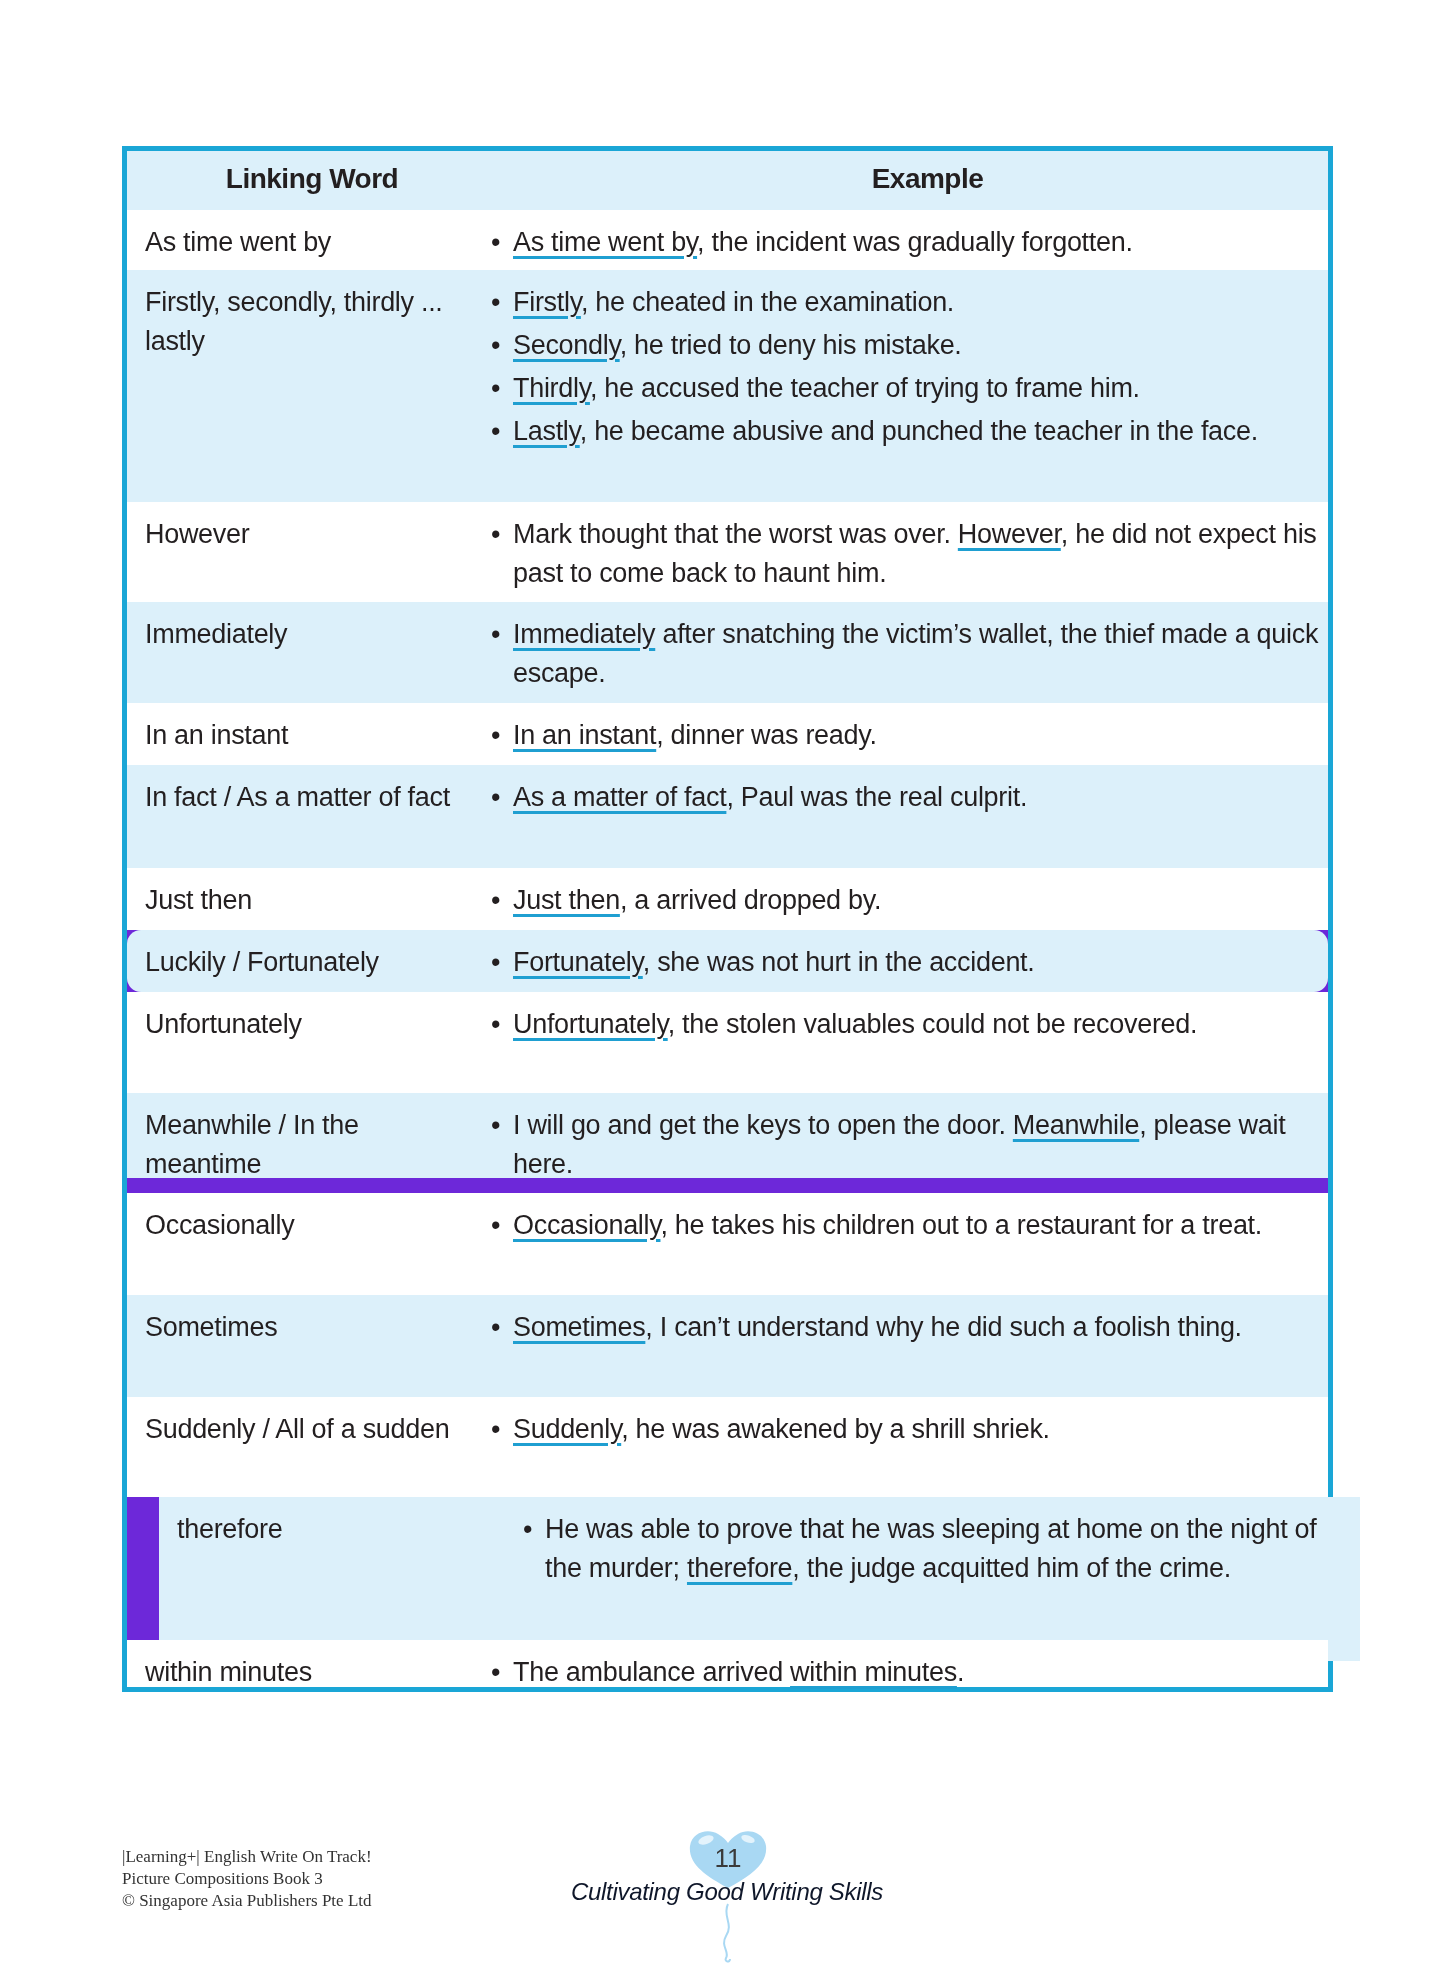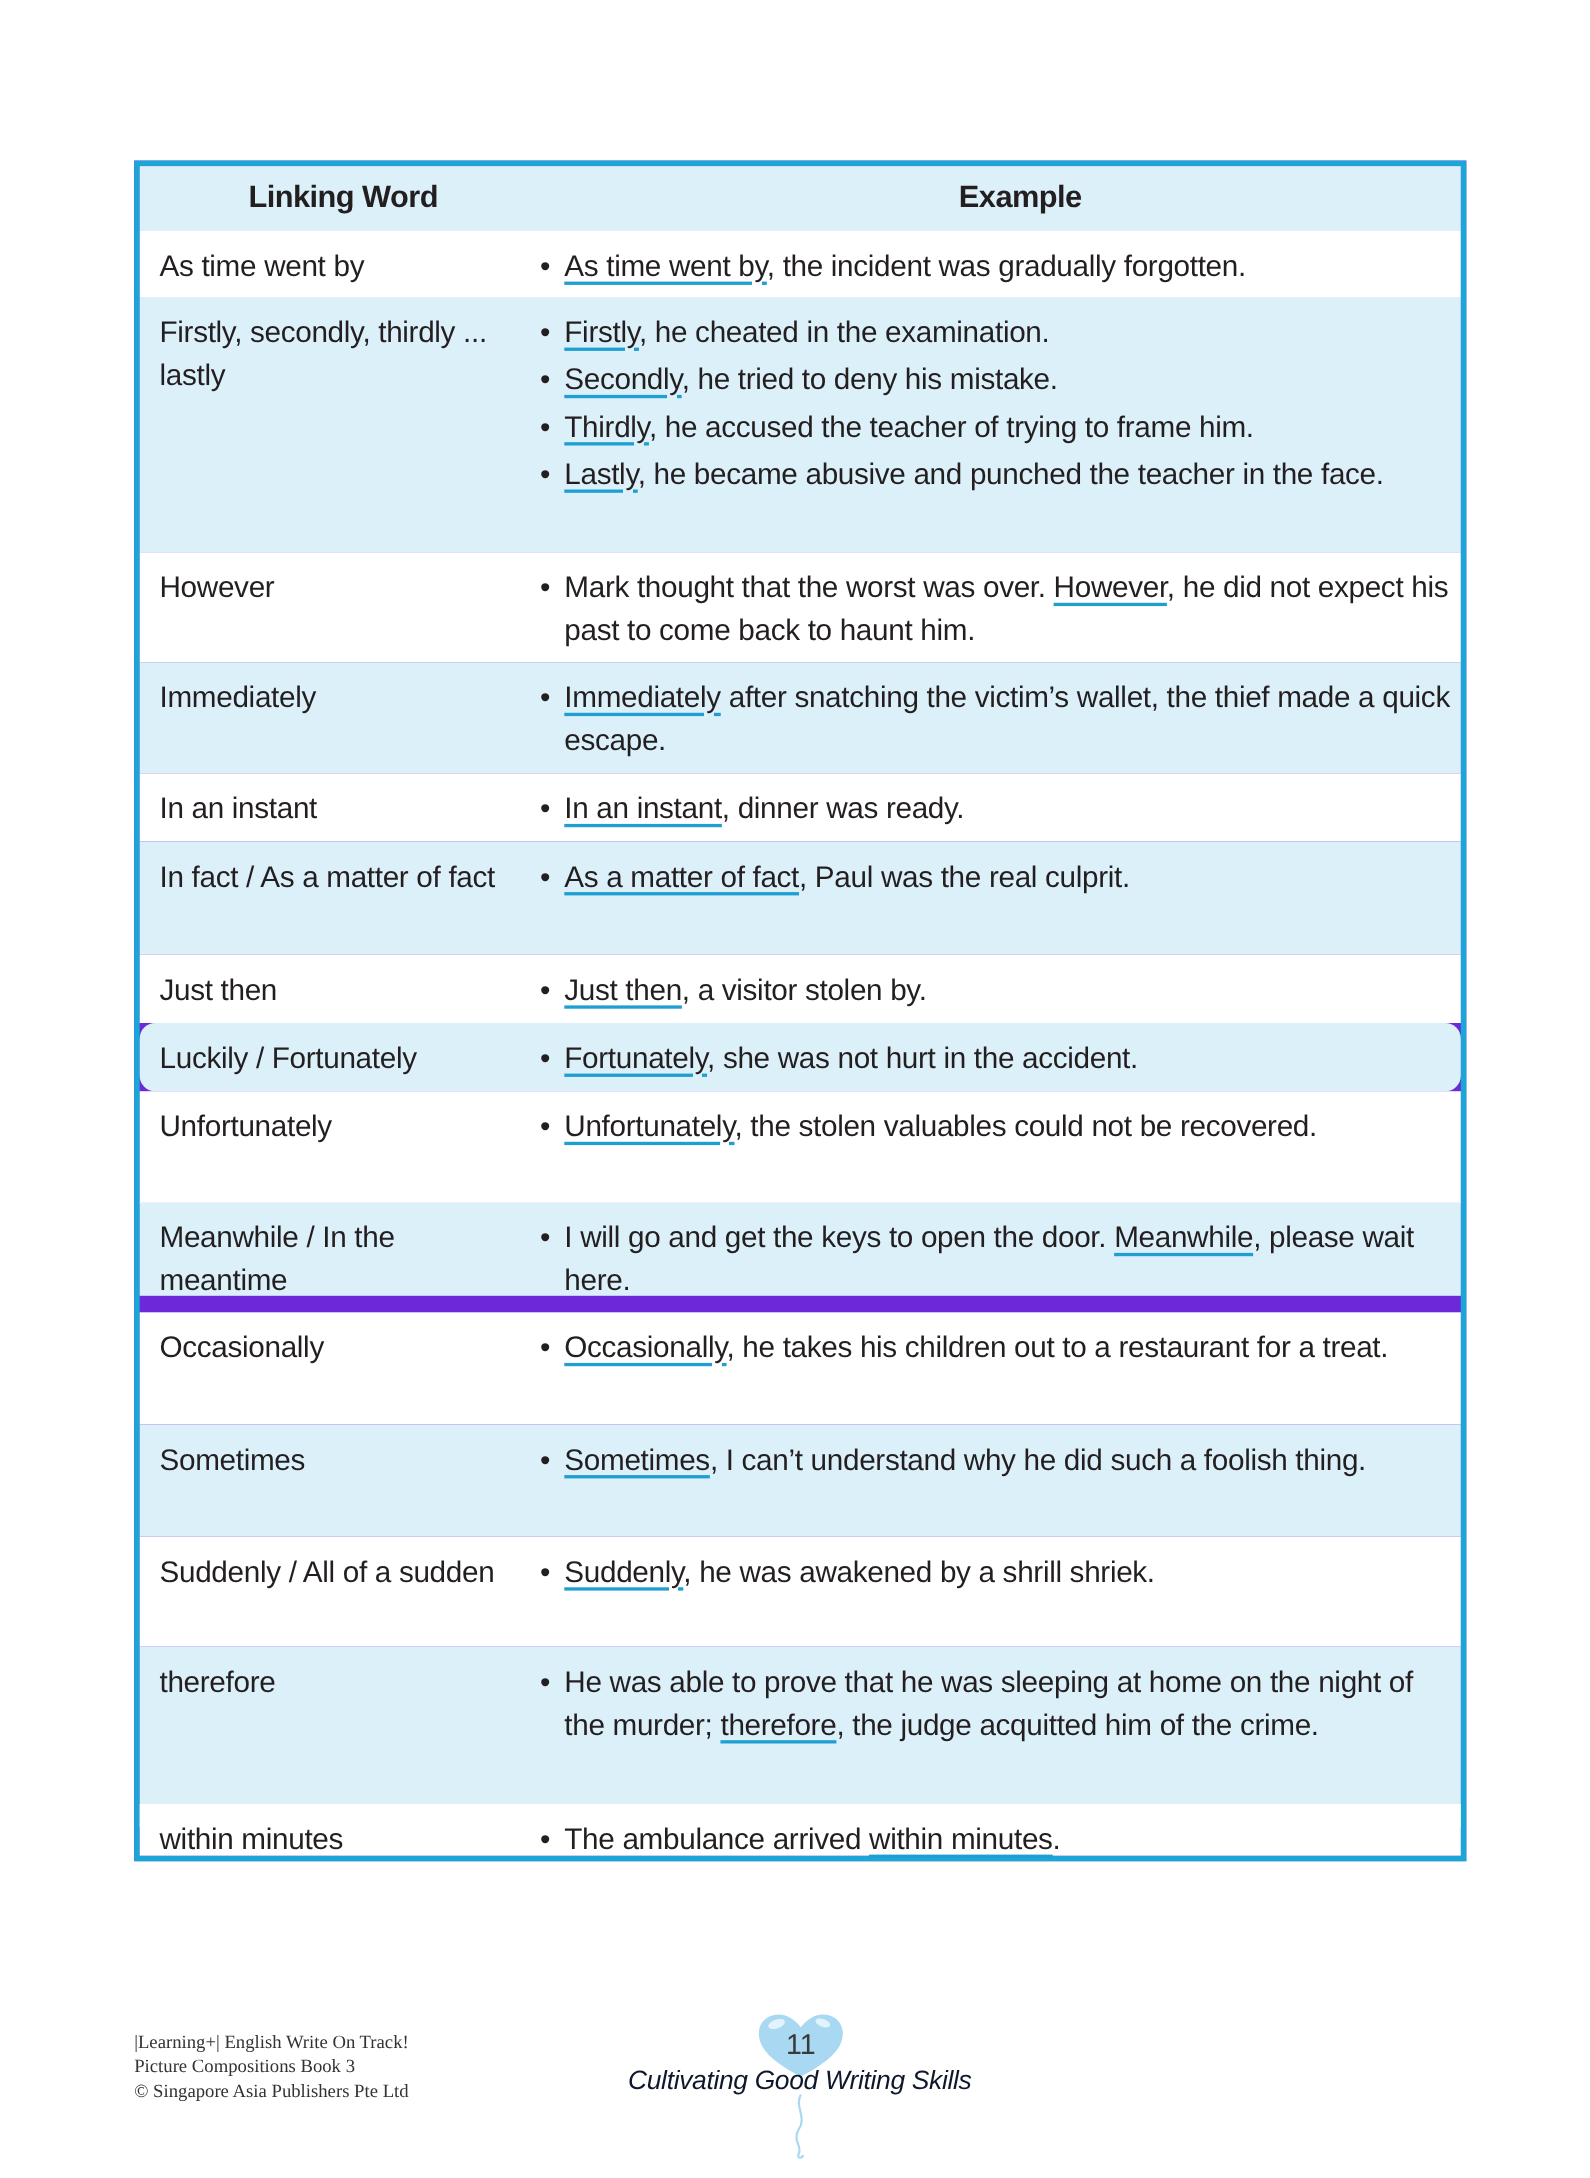--- a/index.html
+++ b/index.html
@@ -69,21 +69,21 @@
       </div>
       <div class="row blue" style="top: 614px; height: 103px;">
         <div class="word">In fact / As a matter of fact</div>
         <div class="ex">
           <div class="item"><span class="bullet">•</span><span></span><span class="ul">As a matter of fact</span><span>, Paul was the real culprit.</span></div>
         </div>
       </div>
       <div class="row white" style="top: 717px; height: 62px;">
         <div class="word">Just then</div>
         <div class="ex">
-          <div class="item"><span class="bullet">•</span><span></span><span class="ul">Just then</span><span>, a visitor stolen by.</span></div>
+          <div class="item"><span class="bullet">•</span><span></span><span class="ul">Just then</span><span>, a arrived dropped by.</span></div>
         </div>
       </div>
       <div class="row blue" style="top: 779px; height: 62px; border-radius: 14px;">
         <div class="word">Luckily / Fortunately</div>
         <div class="ex">
           <div class="item"><span class="bullet">•</span><span></span><span class="ul">Fortunately</span><span>, she was not hurt in the accident.</span></div>
         </div>
       </div>
       <div class="row white" style="top: 841px; height: 102px;">
         <div class="word">Unfortunately</div>
@@ -108,21 +108,21 @@
         <div class="ex">
           <div class="item"><span class="bullet">•</span><span></span><span class="ul">Sometimes</span><span>, I can’t understand why he did such a foolish thing.</span></div>
         </div>
       </div>
       <div class="row white" style="top: 1246px; height: 100px;">
         <div class="word">Suddenly / All of a sudden</div>
         <div class="ex">
           <div class="item"><span class="bullet">•</span><span></span><span class="ul">Suddenly</span><span>, he was awakened by a shrill shriek.</span></div>
         </div>
       </div>
-      <div class="row blue" style="top: 1346px; height: 164px;">
+      <div class="row blue" style="top: 1346px; height: 164px; margin-left: 32px;">
         <div class="word">therefore</div>
         <div class="ex">
           <div class="item"><span class="bullet">•</span><span>He was able to prove that he was sleeping at home on the night of the murder; </span><span class="ul">therefore</span><span>, the judge acquitted him of the crime.</span></div>
         </div>
       </div>
       <div class="row white" style="top: 1489px; height: 47px;">
         <div class="word">within minutes</div>
         <div class="ex">
           <div class="item"><span class="bullet">•</span><span>The ambulance arrived </span><span class="ul">within minutes</span><span>.</span></div>
         </div>

